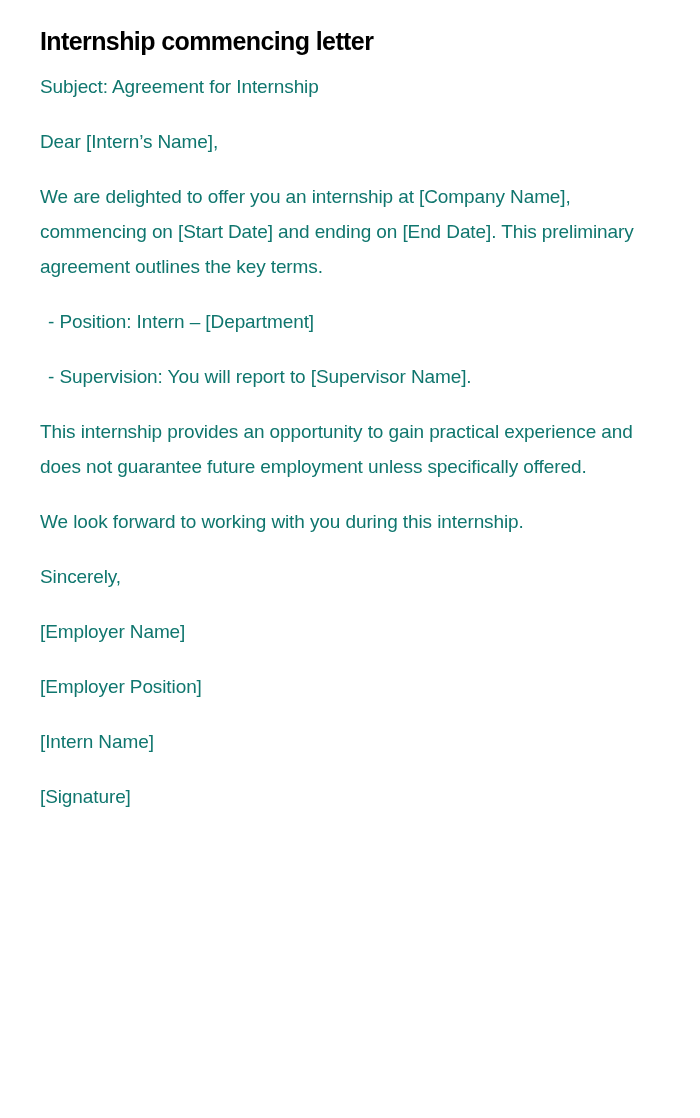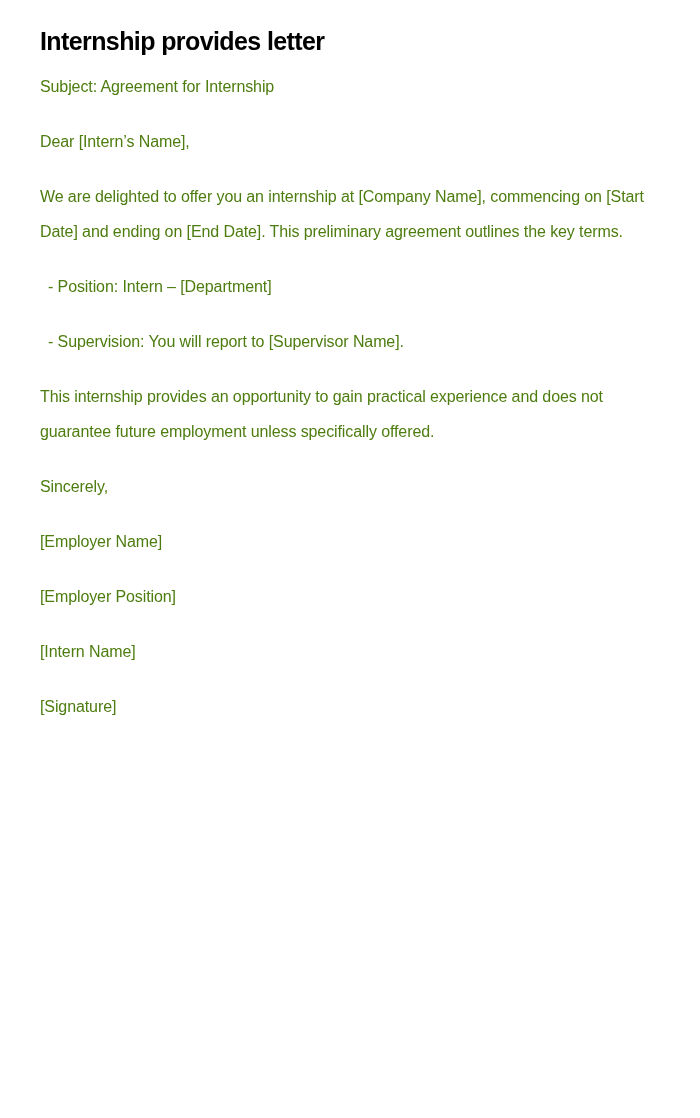--- a/index.html
+++ b/index.html
@@ -22,54 +22,55 @@
     .doc-title {
       font-family: "Liberation Sans", sans-serif;
       font-weight: 700;
       font-size: 25px;
       line-height: 34px;
       margin: 0 0 11px 0;
       letter-spacing: -0.6px;
       color: #000000;
     }
     .para {
-      font-size: 16px;
+      font-size: 19px;
       line-height: 35px;
       margin: 0 0 20px 0;
       letter-spacing: -0.1px;
-      color: #4d7c0f;
+      color: #0f766e;
     }
     .bullet-list {
       margin: 0;
       padding: 0;
       list-style: none;
     }
     .bullet-list .para {
       margin: 0 0 20px 8px;
     }
   </style>
 </head>
 <body>
 
 <div class="page">
-  <h1 class="doc-title">Internship provides letter</h1>
+  <h1 class="doc-title">Internship commencing letter</h1>
 
   <p class="para">Subject: Agreement for Internship</p>
 
   <p class="para">Dear [Intern’s Name],</p>
 
   <p class="para">We are delighted to offer you an internship at [Company Name], commencing on [Start Date] and ending on [End Date]. This preliminary agreement outlines the key terms.</p>
 
   <ul class="bullet-list">
     <li class="para">- Position: Intern – [Department]</li>
     <li class="para">- Supervision: You will report to [Supervisor Name].</li>
   </ul>
 
   <p class="para">This internship provides an opportunity to gain practical experience and does not guarantee future employment unless specifically offered.</p>
 
+  <p class="para">We look forward to working with you during this internship.</p>
 
   <p class="para">Sincerely,</p>
 
   <p class="para">[Employer Name]</p>
 
   <p class="para">[Employer Position]</p>
 
 
   <p class="para">[Intern Name]</p>
 

